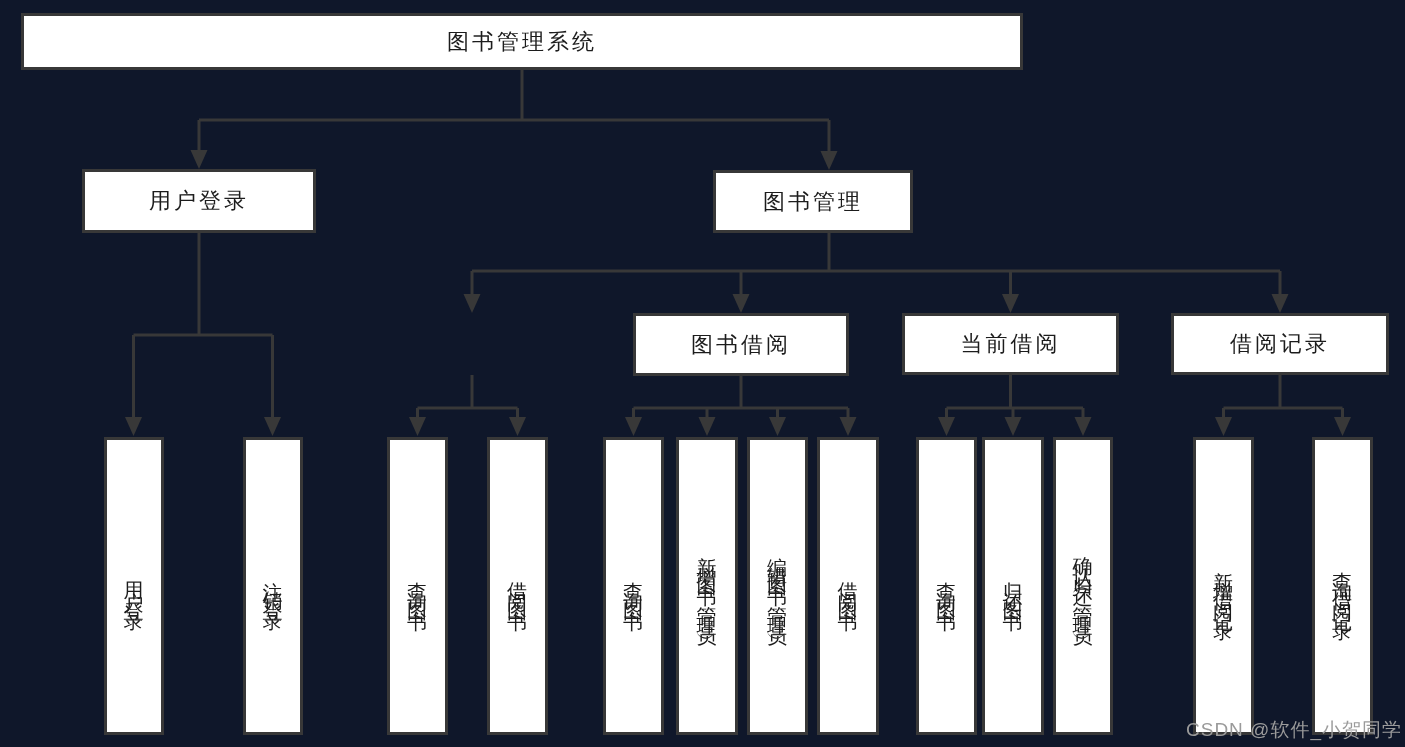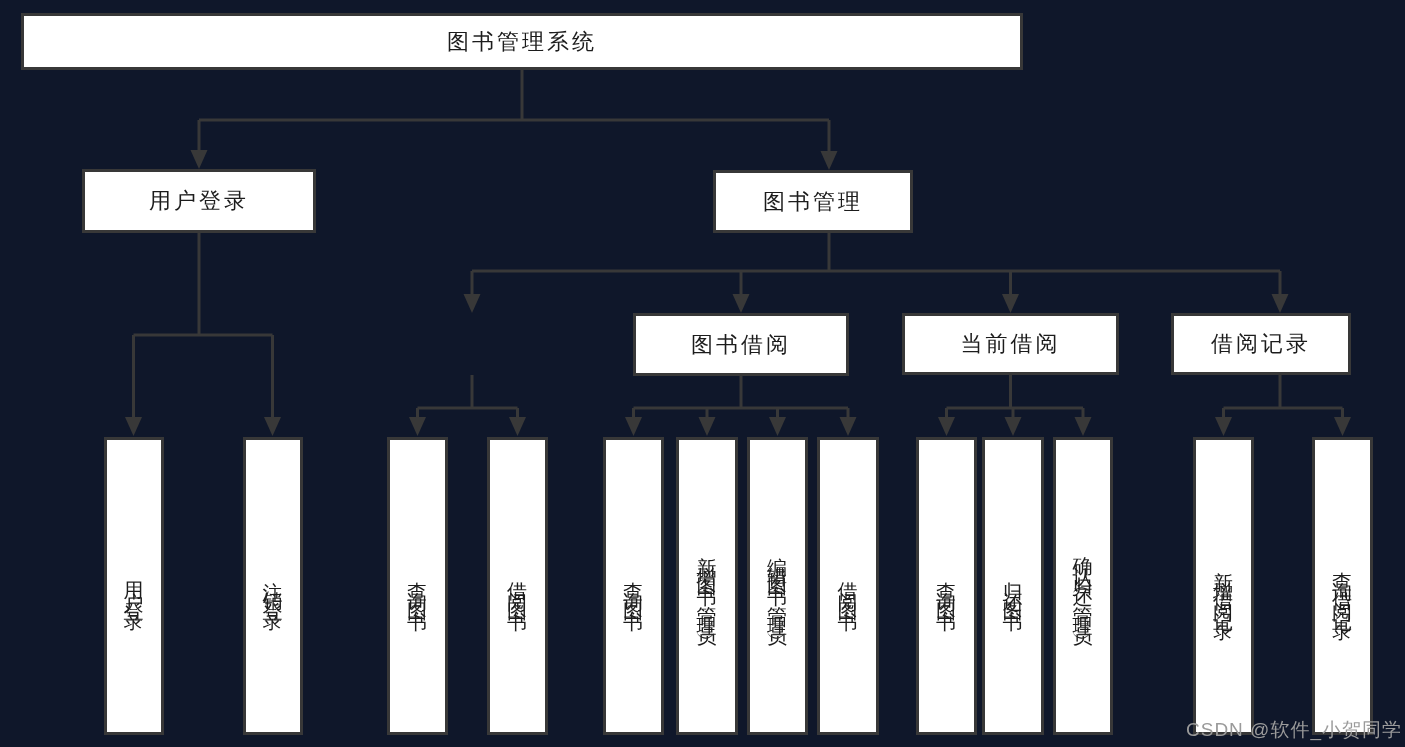--- a/index.html
+++ b/index.html
@@ -61,21 +61,21 @@
     </g>
   </svg>
 
   <div class="node h-node" style="left:21px;top:13px;width:1002px;height:57px;">图书管理系统</div>
 
   <div class="node h-node" style="left:82px;top:169px;width:234px;height:64px;">用户登录</div>
   <div class="node h-node" style="left:713px;top:170px;width:200px;height:63px;">图书管理</div>
 
   <div class="node h-node" style="left:633px;top:313px;width:216px;height:63px;">图书借阅</div>
   <div class="node h-node" style="left:902px;top:313px;width:217px;height:62px;">当前借阅</div>
-  <div class="node h-node" style="left:1171px;top:313px;width:180px;height:62px;">借阅记录</div>
+  <div class="node h-node" style="left:1171px;top:313px;width:218px;height:62px;">借阅记录</div>
 
   <div class="node leaf" style="left:104px;top:437px;width:60px;height:298px;">用户登录</div>
   <div class="node leaf" style="left:243px;top:437px;width:60px;height:298px;">注销登录</div>
 
   <div class="node leaf" style="left:387px;top:437px;width:61px;height:298px;">查询图书</div>
   <div class="node leaf" style="left:487px;top:437px;width:61px;height:298px;">借阅图书</div>
 
   <div class="node leaf" style="left:603px;top:437px;width:61px;height:298px;">查询图书</div>
   <div class="node leaf" style="left:676px;top:437px;width:62px;height:298px;">新增图书（管理员）</div>
   <div class="node leaf" style="left:747px;top:437px;width:61px;height:298px;">编辑图书（管理员）</div>

